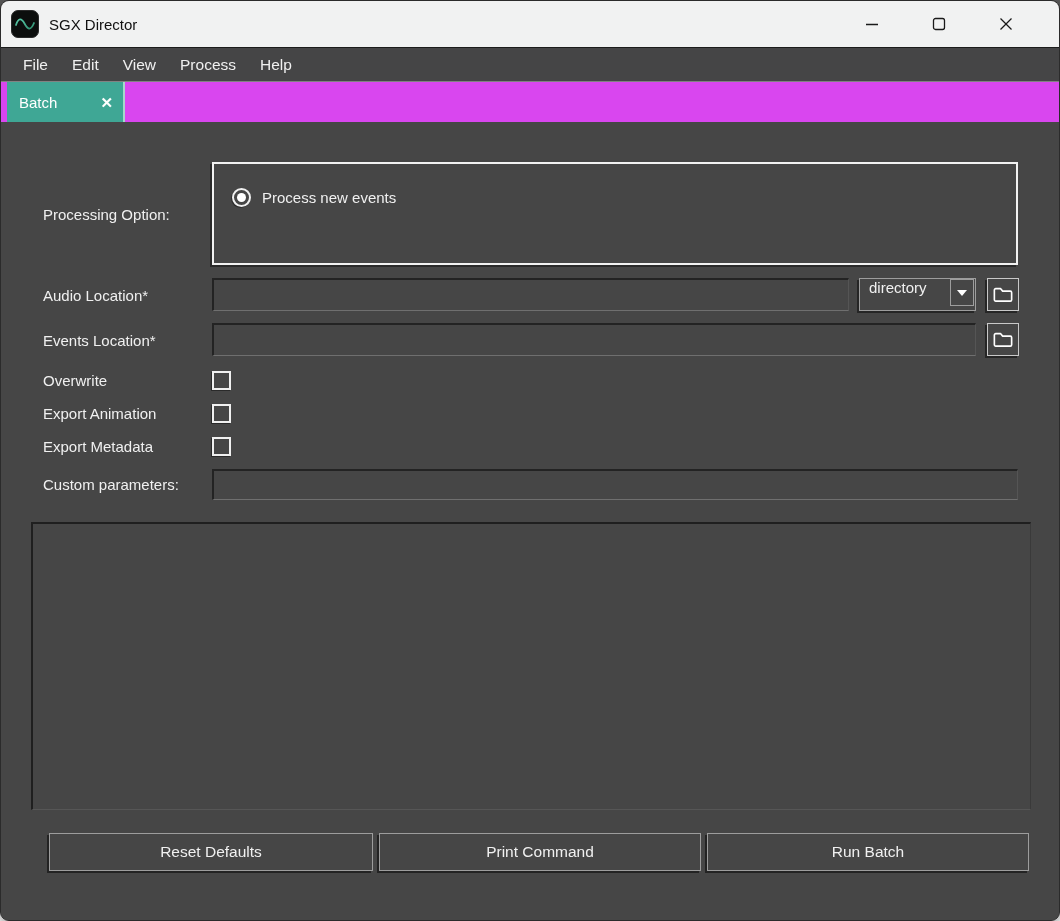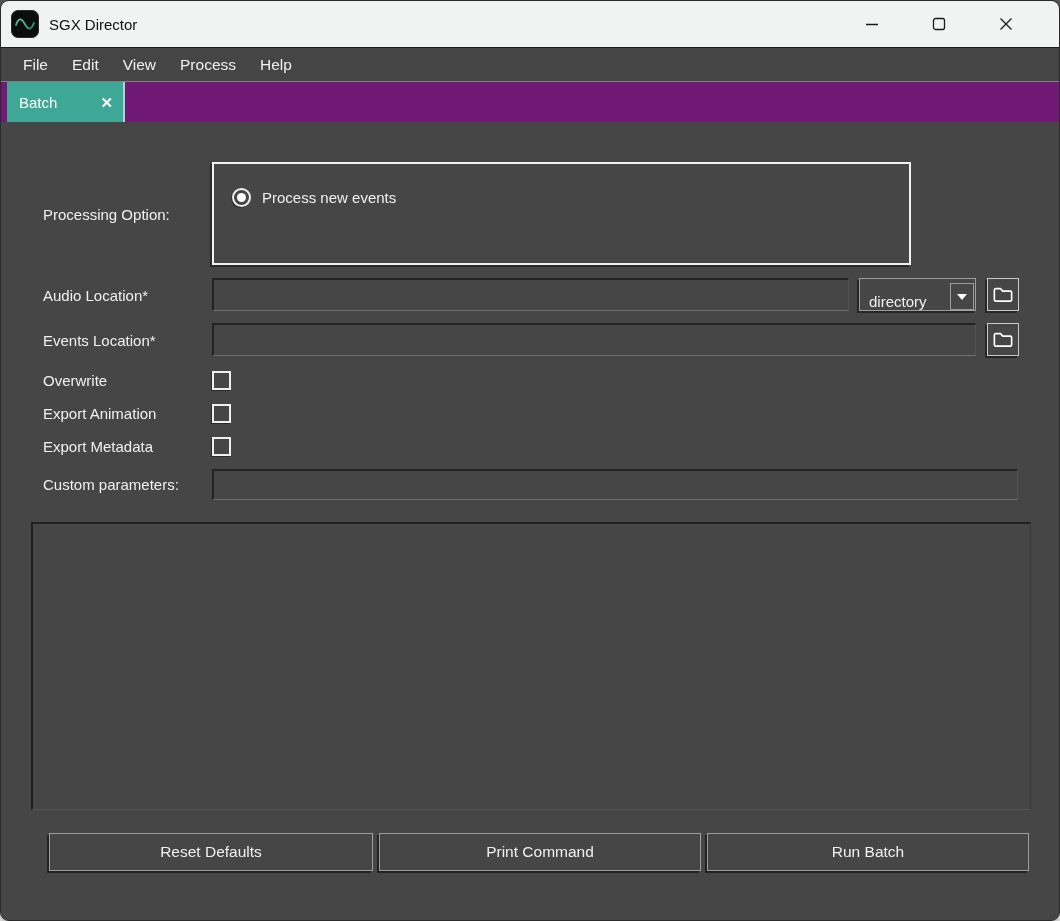--- a/index.html
+++ b/index.html
@@ -23,50 +23,50 @@
   .title{margin-left:10px;font-size:15px;color:#111;}
   .win-controls{margin-left:auto;display:flex;height:100%;align-items:center;}
   .win-btn{width:67px;height:40px;display:flex;align-items:center;justify-content:center;cursor:default;}
   
   .menubar{
     height:35px;background:#454546;border-top:1px solid #1c1c1c;border-bottom:1px solid #828282;
     display:flex;align-items:center;padding-left:10px;color:#f0f0f0;font-size:15.5px;box-sizing:border-box;
   }
   .menu-item{padding:0 12px;height:34px;line-height:34px;}
   
-  .tabbar{height:40px;background:#701a75;position:relative;}
+  .tabbar{height:40px;background:#d946ef;position:relative;}
   .tab{
     position:absolute;left:6px;top:0;width:118px;height:40px;background:#3fa795;
     color:#fff;display:flex;align-items:center;padding:0 10px 0 12px;box-sizing:border-box;
     font-size:15px;border-right:2px solid #a5d8cc;
   }
   .tab-close{margin-left:auto;font-size:15px;font-weight:bold;line-height:1;}
   
   .content{position:relative;height:798px;background:#464646;color:#f0f0f0;font-size:15px;}
   .lbl{position:absolute;left:42px;height:20px;line-height:20px;white-space:nowrap;}
   .groupbox{
-    position:absolute;left:211px;top:40px;width:699px;height:103px;box-sizing:border-box;
+    position:absolute;left:211px;top:40px;width:806px;height:103px;box-sizing:border-box;
     border:2px solid #f2f2f2;box-shadow:-2px 2px 0 rgba(0,0,0,.4);
   }
   .radio-row{position:absolute;left:18px;display:flex;align-items:center;gap:11px;height:24px;}
   .radio{
     width:15px;height:15px;border:2px solid #f0f0f0;border-radius:50%;position:relative;
     box-shadow:-1px 1px 0 rgba(0,0,0,.35);flex:0 0 auto;background:#464646;
   }
   .radio.selected::after{content:"";position:absolute;left:3px;top:3px;width:9px;height:9px;background:#fff;border-radius:50%;}
   .tinput{
     position:absolute;box-sizing:border-box;background:#464646;color:#f0f0f0;
     border-top:2px solid #232323;border-left:2px solid #232323;
     border-bottom:1px solid #6f6f6f;border-right:1px solid #555;
     font-size:15px;padding:0 8px;font-family:inherit;outline:none;
   }
   .combo{
     position:absolute;left:858px;top:156px;width:117px;height:33px;box-sizing:border-box;
     background:#464646;border:1px solid #9d9d9d;box-shadow:-2px 2px 0 rgba(0,0,0,.45);
-    display:flex;align-items:flex-end;padding-left:9px;
+    display:flex;align-items:flex-start;padding-left:9px;
   }
   .combo-text{flex:1;font-size:15px;}
   .combo-arrow{
     width:24px;height:27px;margin-right:1px;border:1px solid #9d9d9d;box-sizing:border-box;
     display:flex;align-items:center;justify-content:center;background:#464646;
   }
   .tri-down{width:0;height:0;border:5px solid transparent;border-top:6px solid #fff;margin-top:6px;}
   .browse-btn{
     position:absolute;width:32px;height:33px;box-sizing:border-box;background:#464646;
     border:1px solid #c9c9c9;box-shadow:-2px 2px 0 rgba(0,0,0,.45);

